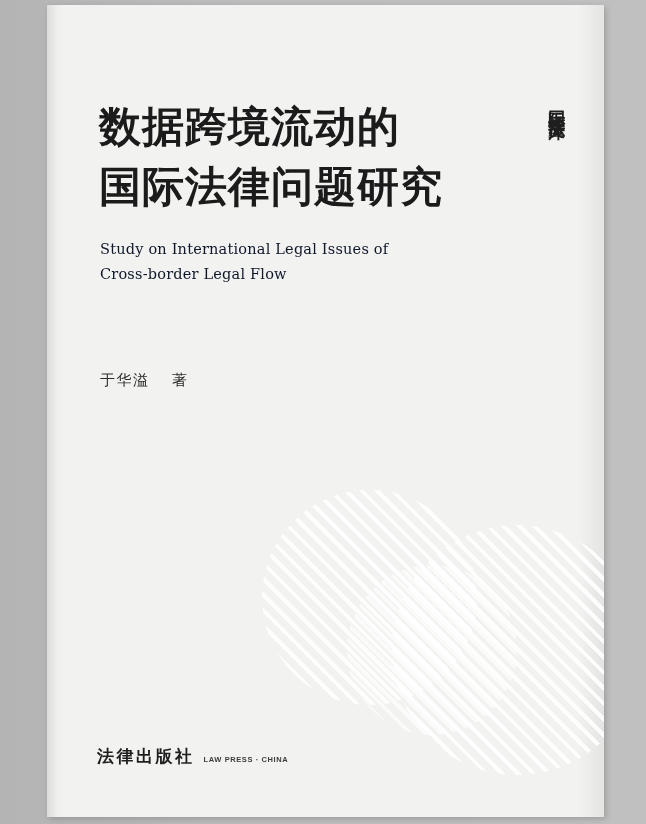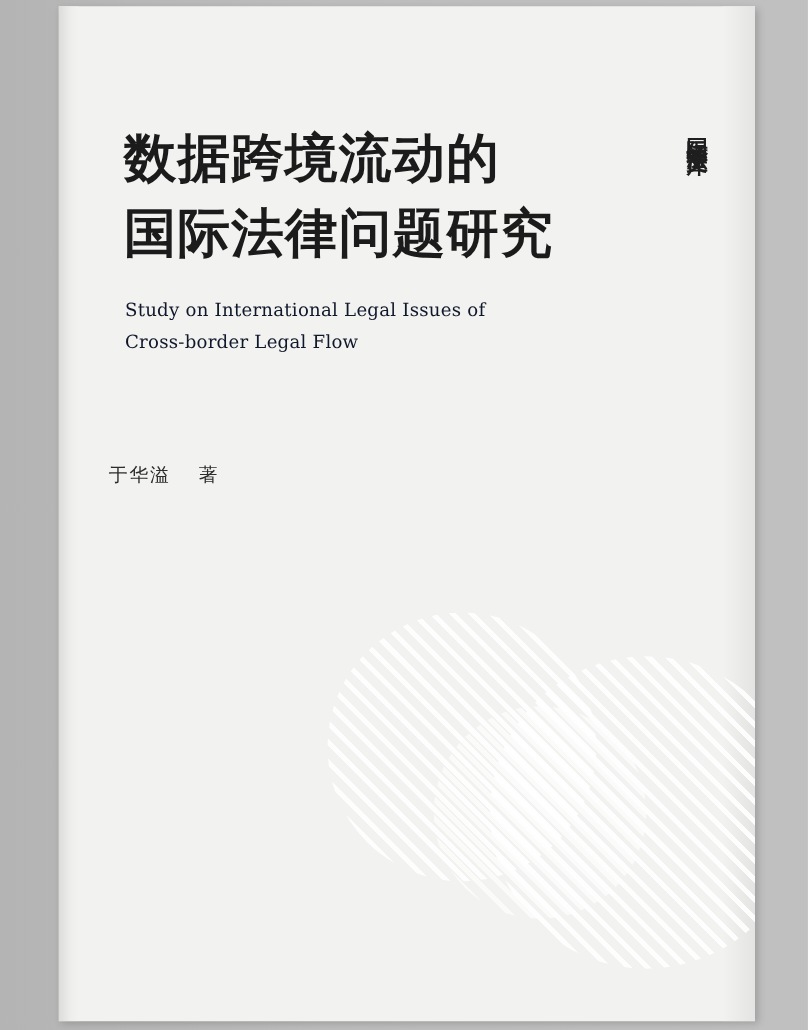--- a/index.html
+++ b/index.html
@@ -108,21 +108,21 @@
     font-family: "DejaVu Serif", "Liberation Serif", serif;
     font-size: 14.5px;
     line-height: 1.75;
     color: #0f172a;
     margin: 0;
     letter-spacing: 0.2px;
   }
 
   #author-block {
     position: absolute;
-    left: 40px;
+    left: 53px;
     top: 366px;
   }
   .author-name {
     font-family: "DejaVu Serif", "Liberation Serif", serif;
     font-size: 15px;
     color: #2c2c2c;
     letter-spacing: 1.5px;
   }
   .author-role {
     font-family: "DejaVu Serif", "Liberation Serif", serif;
@@ -204,15 +204,19 @@
 
     <div id="author-block">
       <span class="author-name">于华溢</span>
       <span class="author-role">著</span>
     </div>
 
     <div id="series-block">
       <span class="series-text">国际经济法文库</span>
     </div>
 
+    <div id="publisher">
+      <span class="pub-cn">法律出版社</span>
+      <span class="pub-en">LAW PRESS · CHINA</span>
+    </div>
 
   </div>
 </div>
 
 </body></html>

